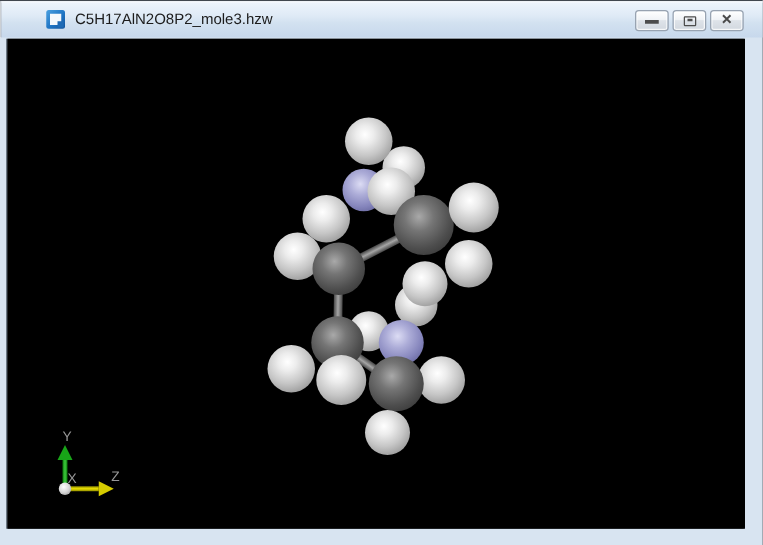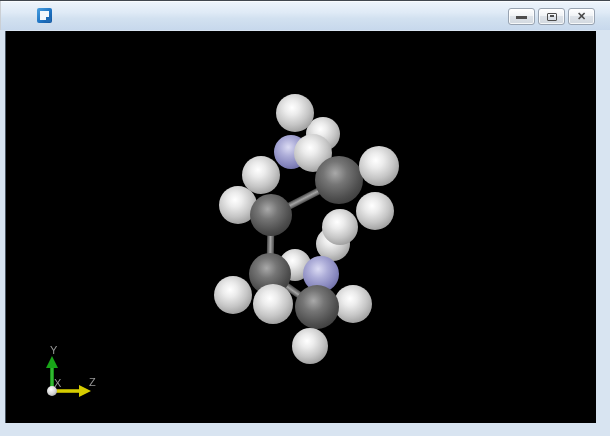--- a/index.html
+++ b/index.html
@@ -81,20 +81,21 @@
 </head>
 <body>
 
 <div class="window">
 
   <div class="titlebar">
     <div class="app-icon">
       <div class="g1"></div>
       <div class="g2"></div>
     </div>
+    <div class="title-text">C5H17AlN2O8P2_mole3.hzw</div>
     <div class="win-buttons">
       <button class="win-btn" title="minimize">
         <span class="glyph-min"></span>
       </button>
       <button class="win-btn" title="restore">
         <span class="glyph-restore">
             <span></span>
           </span>
       </button>
       <button class="win-btn" title="close">

